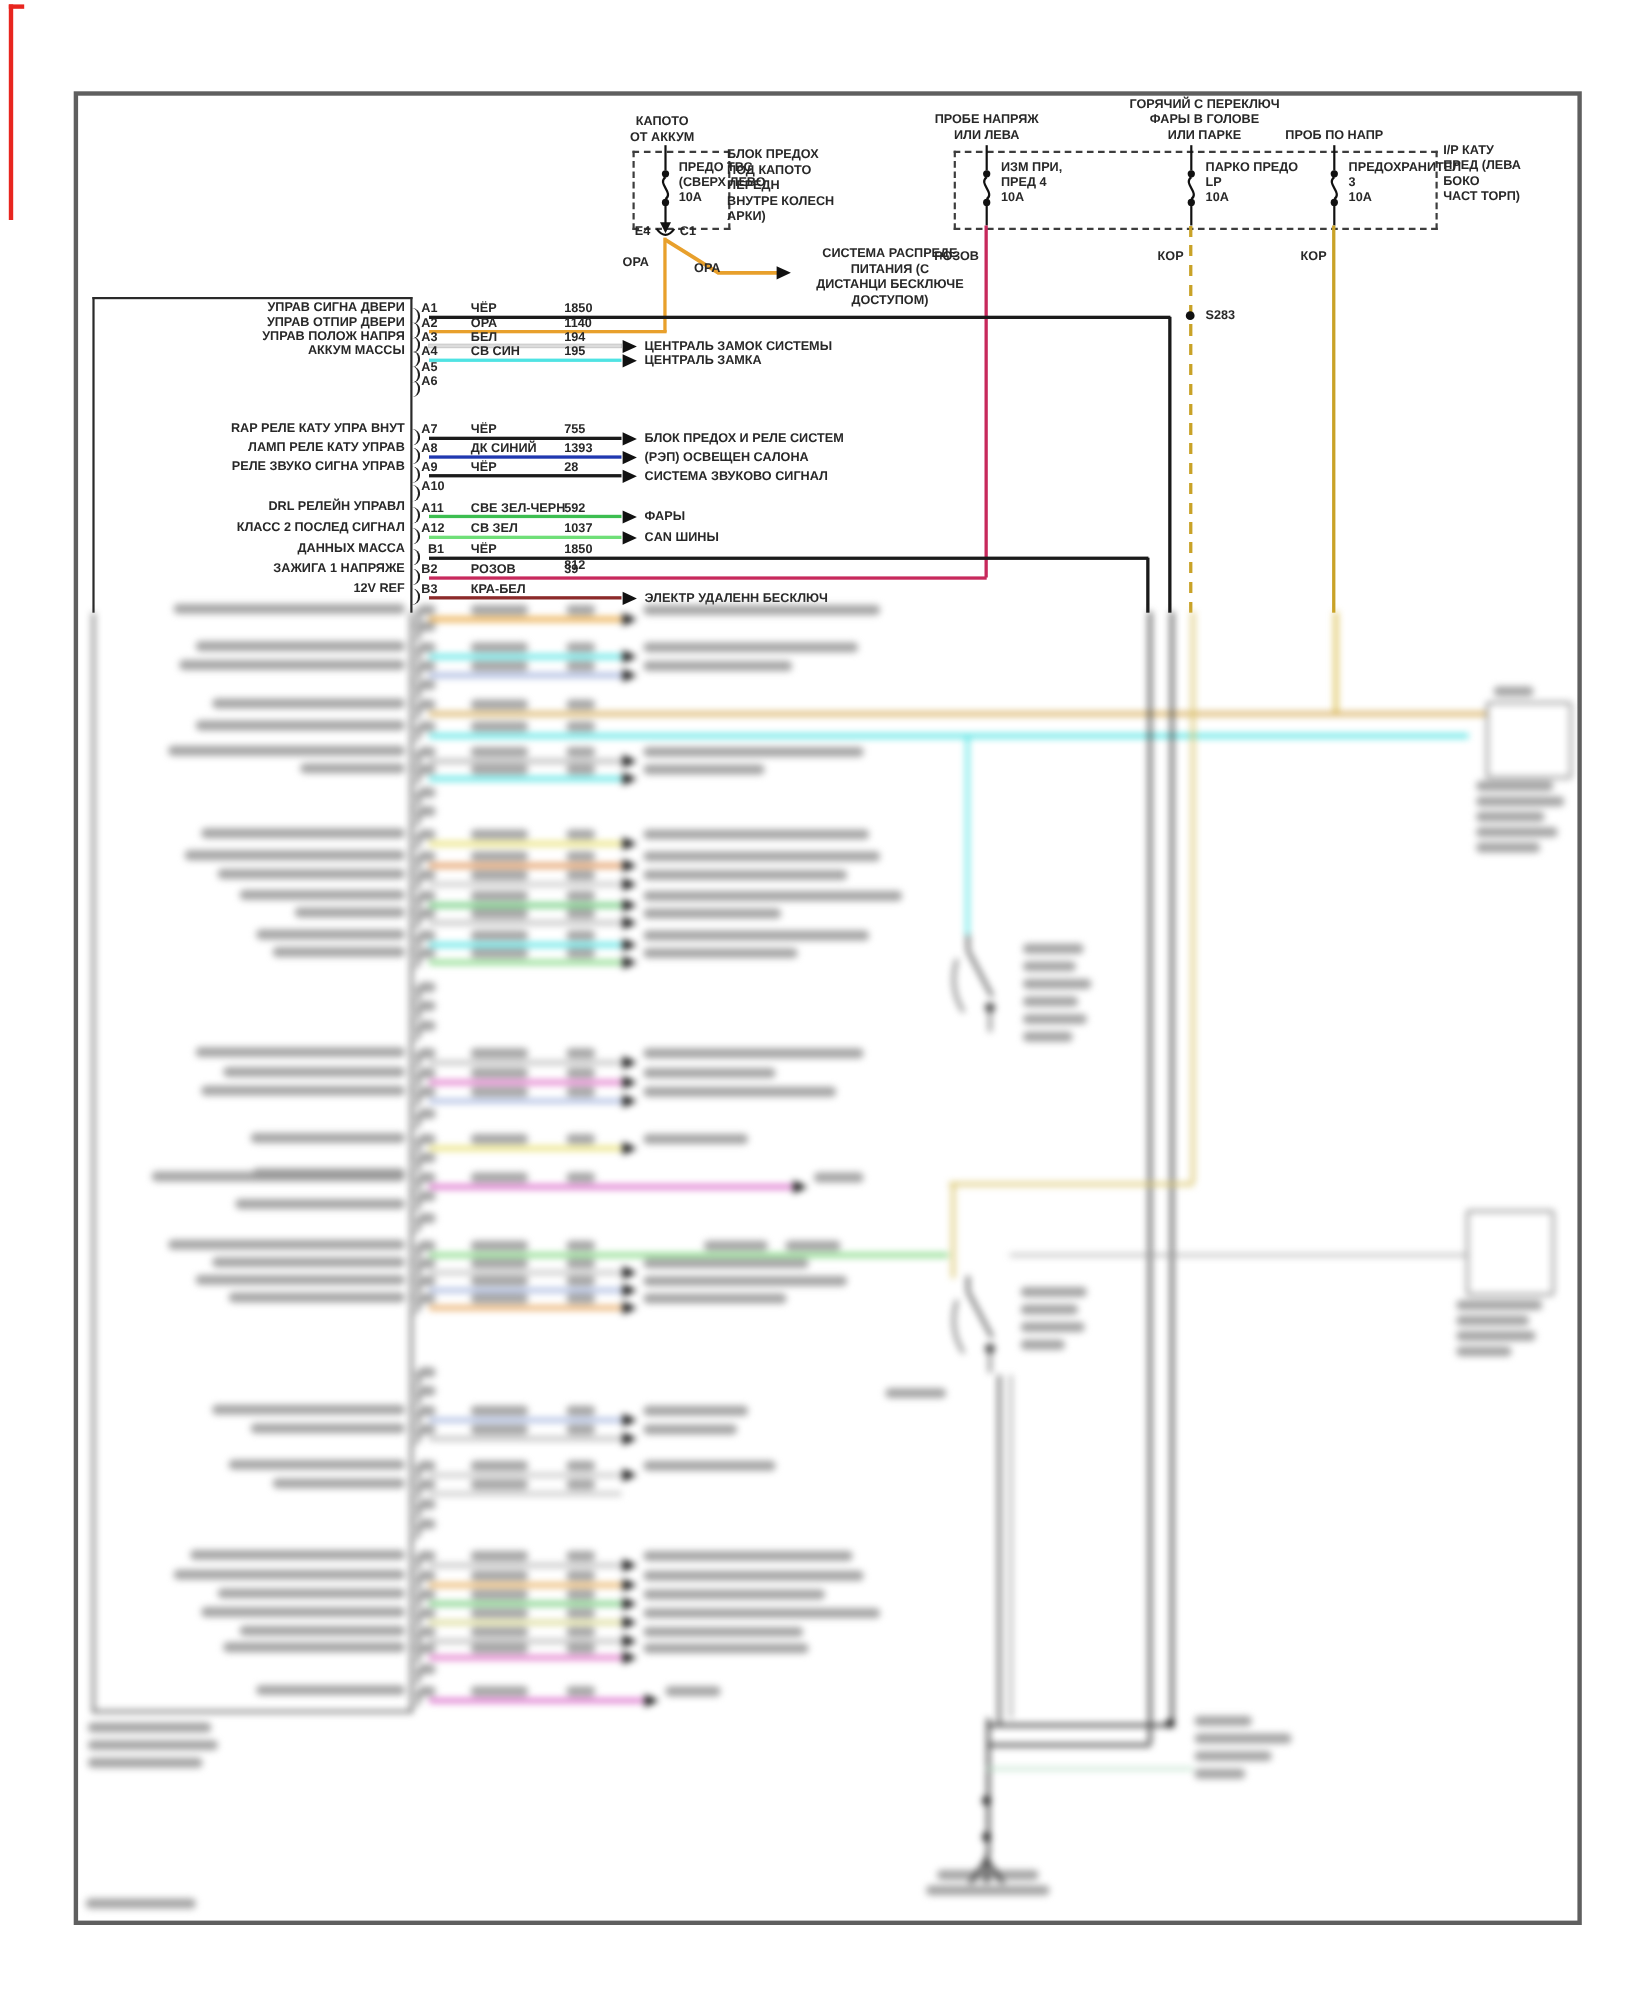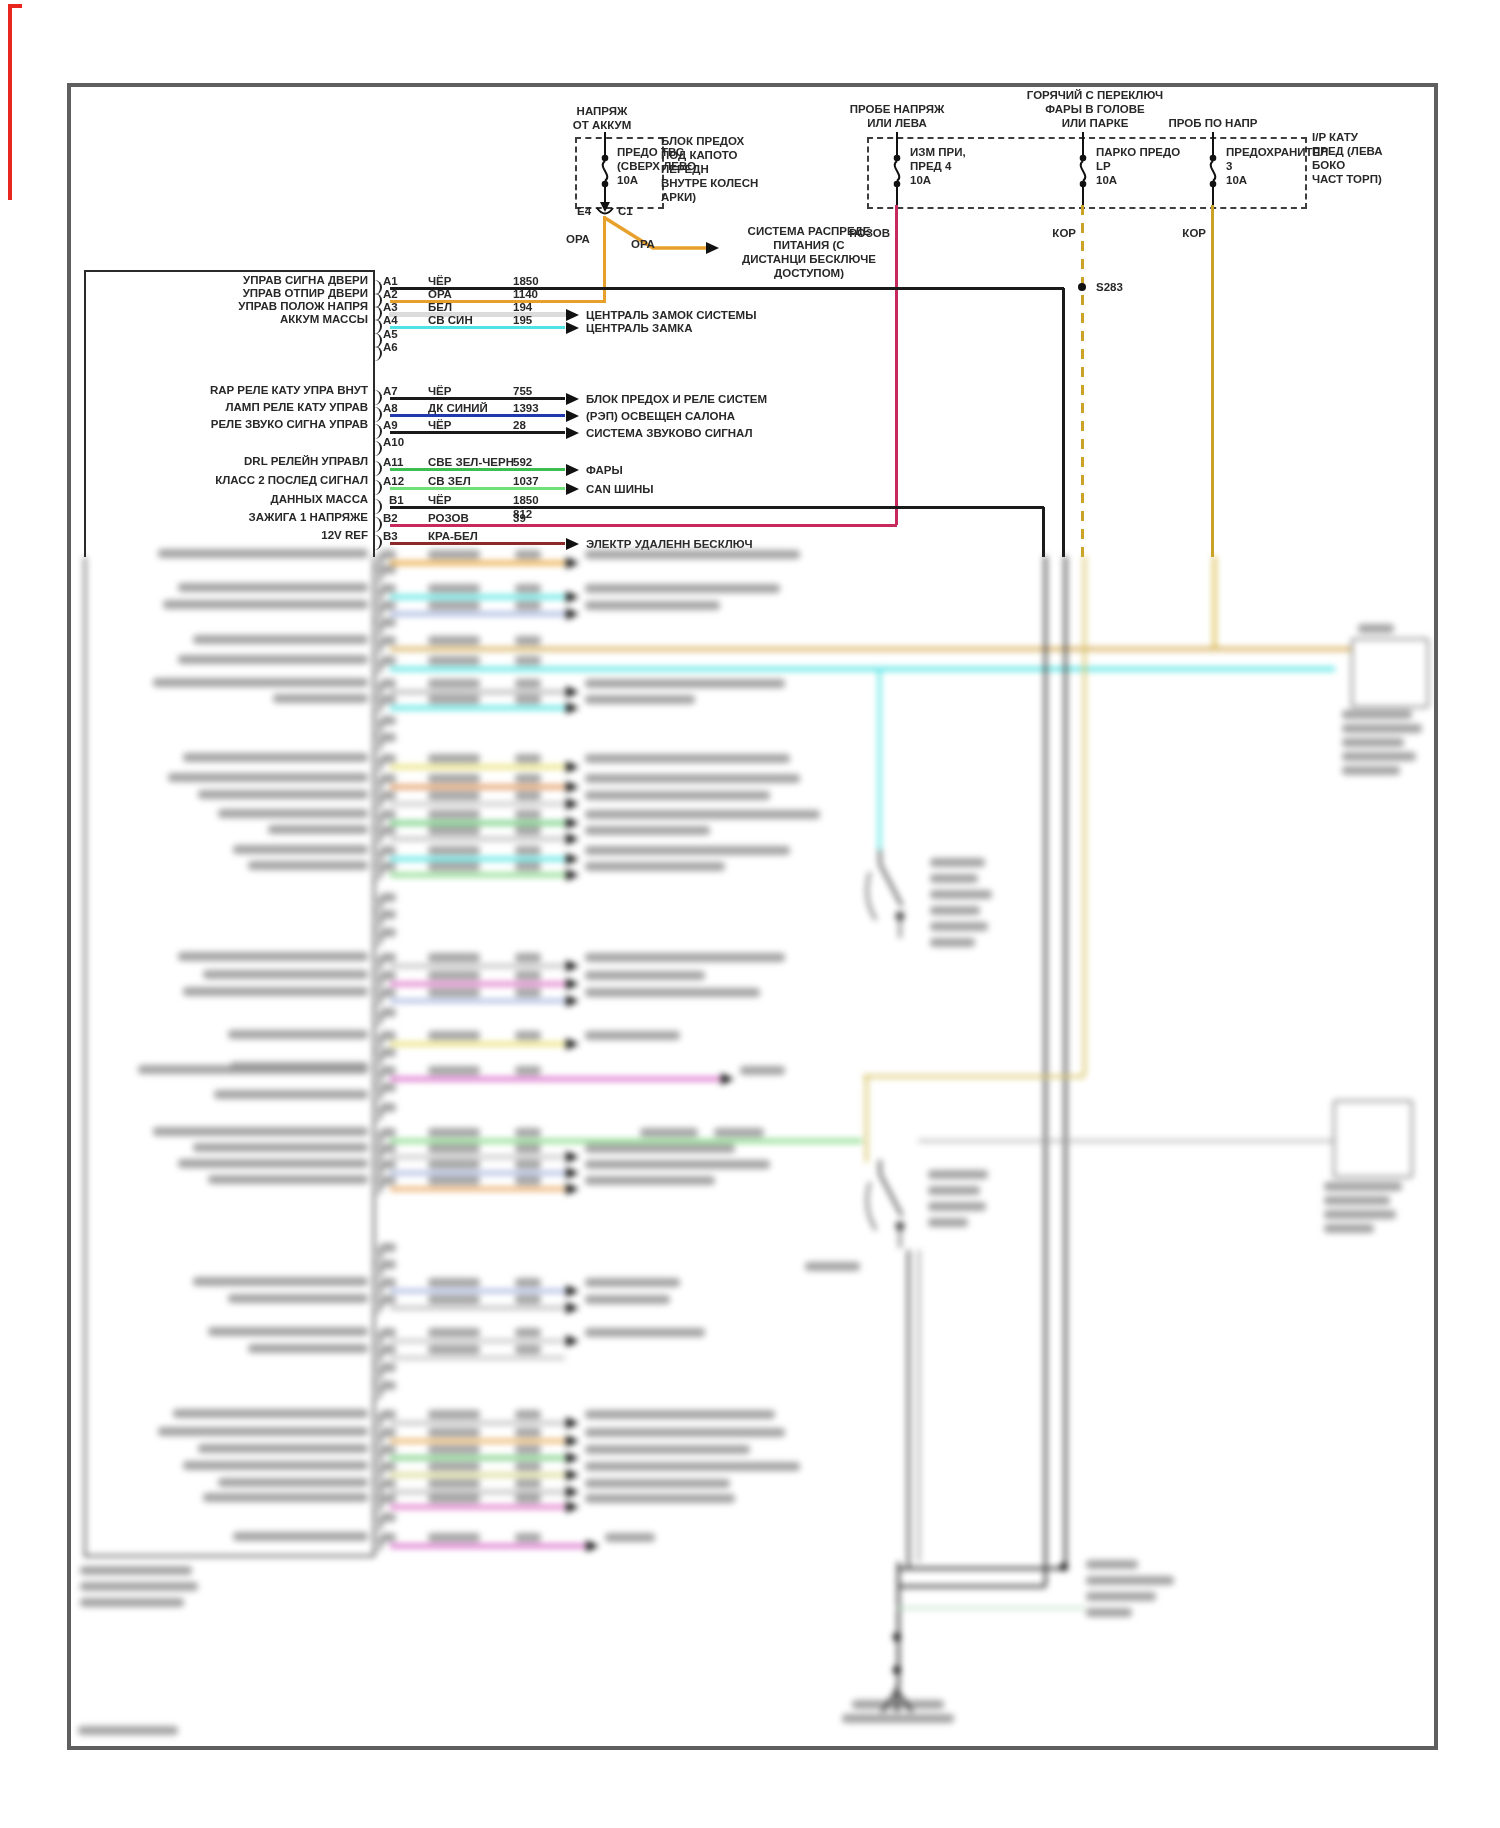--- a/index.html
+++ b/index.html
@@ -26,21 +26,21 @@
 <div id="stage">
 
   <div style="position:absolute;left:8px;top:4px;width:4px;height:196px;background:#E8251F;"></div>
   <div style="position:absolute;left:8px;top:4px;width:14px;height:4px;background:#E8251F;"></div>
 
   <div style="position:absolute;left:67px;top:83px;width:1363px;height:1659px;border:4px solid #5f5f5f;"></div>
 
   <div id="sharp-layer">
 
     <div class="t tc" style="left:542px;top:104px;width:120px;">
-      <div>НАПРЯЖ</div>
+      <div>КАПОТО</div>
       <div>ОТ АККУМ</div>
     </div>
     <div class="dash-box" style="left:575px;top:137px;width:85px;height:68px;"></div>
     <svg style="left:595px;top:130px;" width="20" height="86">
       <line x1="10" y1="2" x2="10" y2="25" stroke="#111" stroke-width="2"></line>
       <circle cx="10" cy="28" r="3.3" fill="#111"></circle>
       <path d="M10,31 C2,37 18,45 10,51" fill="none" stroke="#111" stroke-width="2"></path>
       <circle cx="10" cy="54" r="3.3" fill="#111"></circle>
       <line x1="10" y1="57" x2="10" y2="74" stroke="#111" stroke-width="2"></line>
       <polygon points="5,72 15,72 10,82" fill="#111"></polygon>

